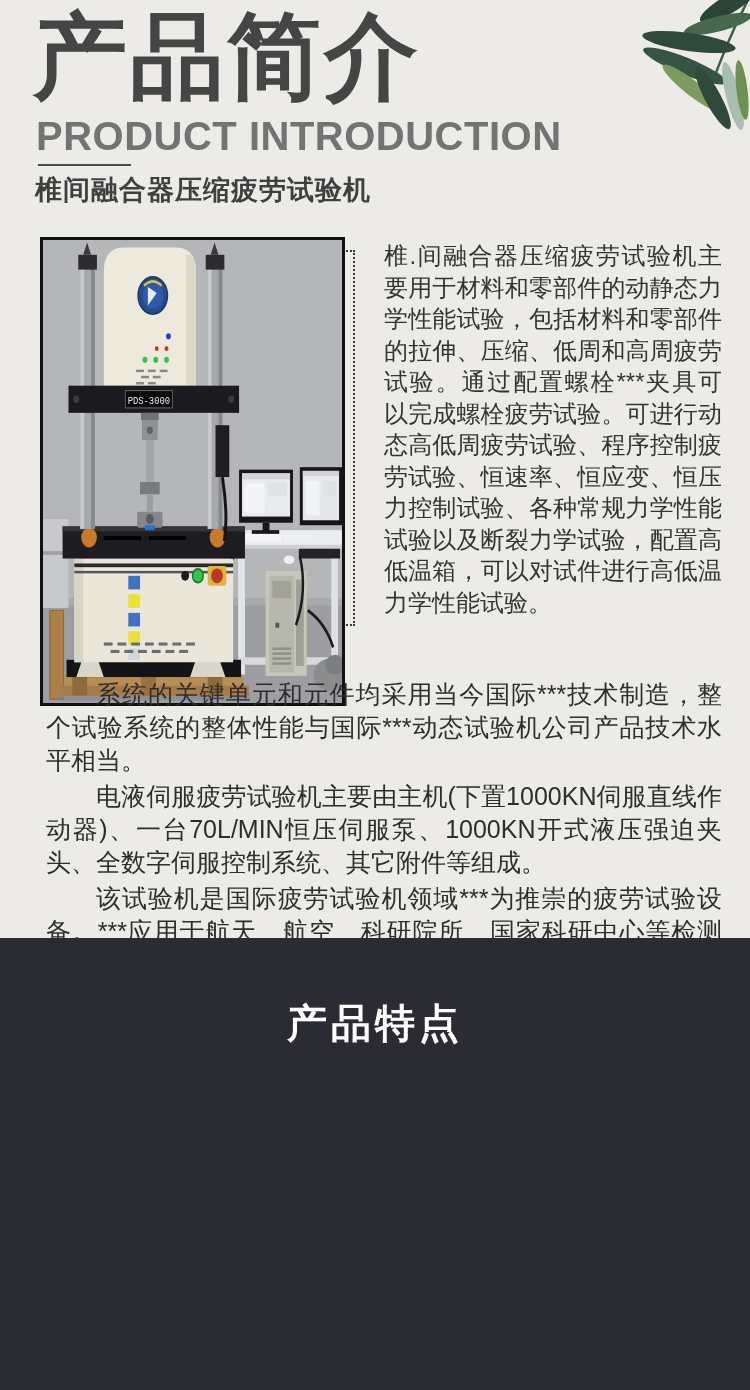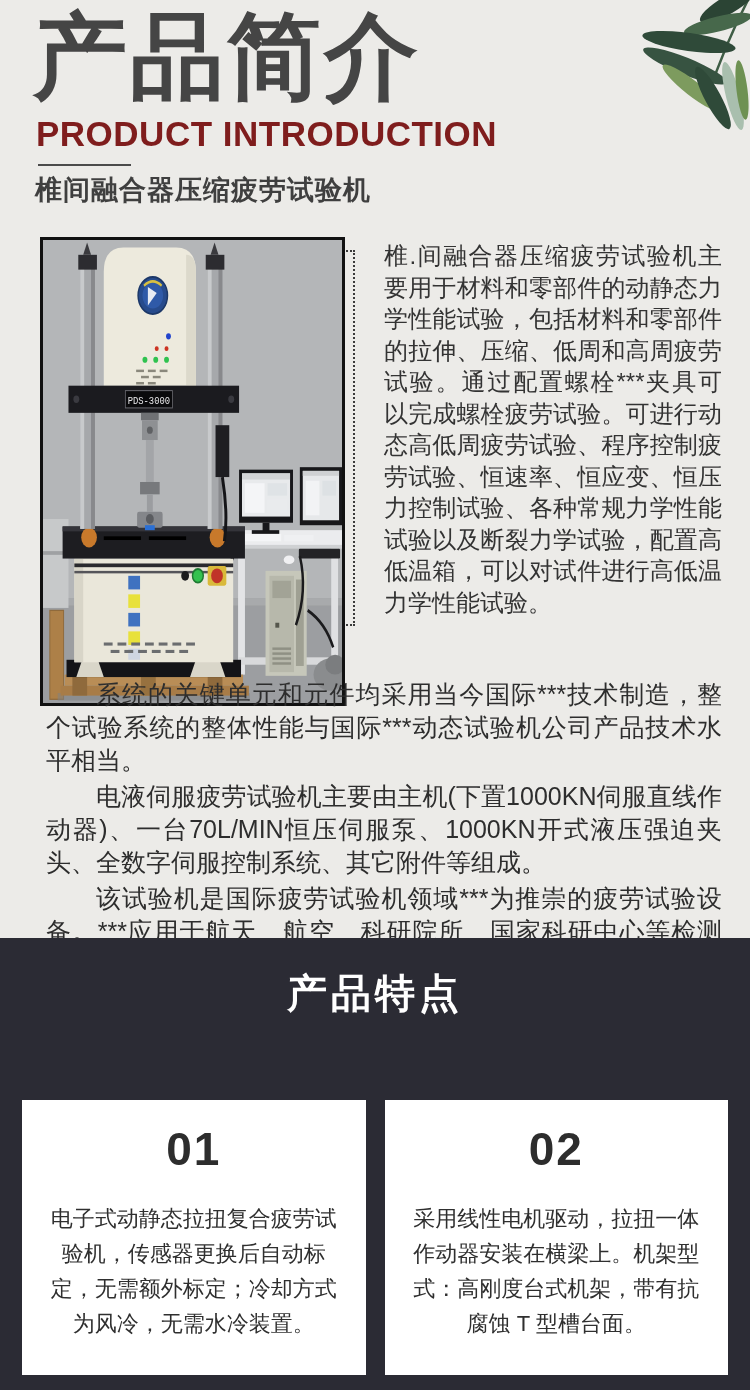--- a/index.html
+++ b/index.html
@@ -11,21 +11,21 @@
   .page{position:relative;width:750px;height:1390px;overflow:hidden;background:#ecebe8;}
 
   
   .leaf-decoration{position:absolute;top:0;right:0;width:122px;height:142px;}
   .title-cn{
     position:absolute;left:33px;top:0;height:114px;line-height:114px;
     font-size:94px;font-weight:900;color:#454545;letter-spacing:3px;white-space:nowrap;
   }
   .title-en{
     position:absolute;left:36px;top:114px;
-    font-size:35px;font-weight:600;color:#7f1d1d;letter-spacing:0.5px;white-space:nowrap;
+    font-size:40px;font-weight:600;color:#737373;letter-spacing:0.5px;white-space:nowrap;
   }
   .title-divider{position:absolute;left:38px;top:164px;width:93px;height:2px;background:#4b4b4b;}
   .subtitle{
     position:absolute;left:35px;top:172px;
     font-size:27px;font-weight:bold;color:#3f3f3f;letter-spacing:1px;white-space:nowrap;
   }
 
   
   .dashed-frame{
     position:absolute;left:55px;top:250px;width:300px;height:376px;
@@ -48,21 +48,21 @@
     font-size:25px;line-height:33px;color:#2d2d2d;
   }
   .overview p{margin:0 0 3px 16px;text-indent:2em;text-align:justify;text-justify:inter-ideograph;}
 
   
   .features{
     position:absolute;left:0;top:938px;width:750px;height:452px;
     background:#2b2b34;
   }
   .features-title{
-    margin:0;padding-top:28px;text-align:center;
+    margin:0;padding-top:58px;text-align:center;
     font-size:40px;font-weight:bold;color:#ffffff;letter-spacing:4px;
   }
   .cards{
     position:absolute;left:22px;top:162px;width:706px;height:275px;
     display:flex;gap:19px;
   }
   .card{
     flex:1;background:#ffffff;height:275px;box-sizing:border-box;
   }
   .card-number{
@@ -262,25 +262,15 @@
   <p class="intro-text">椎.间融合器压缩疲劳试验机主要用于材料和零部件的动静态力学性能试验，包括材料和零部件的拉伸、压缩、低周和高周疲劳试验。通过配置螺栓***夹具可以完成螺栓疲劳试验。可进行动态高低周疲劳试验、程序控制疲劳试验、恒速率、恒应变、恒压力控制试验、各种常规力学性能试验以及断裂力学试验，配置高低温箱，可以对试件进行高低温力学性能试验。</p>
 
   <div class="overview">
     <p>系统的关键单元和元件均采用当今国际***技术制造，整个试验系统的整体性能与国际***动态试验机公司产品技术水平相当。</p>
     <p>电液伺服疲劳试验机主要由主机(下置1000KN伺服直线作动器)、一台70L/MIN恒压伺服泵、1000KN开式液压强迫夹头、全数字伺服控制系统、其它附件等组成。</p>
     <p>该试验机是国际疲劳试验机领域***为推崇的疲劳试验设备。***应用于航天、航空、科研院所、国家科研中心等检测领域。</p>
   </div>
 
   <div class="features">
     <h2 class="features-title">产品特点</h2>
-    <div class="cards">
-      <div class="card">
-        <div class="card-number">01</div>
-        <p class="card-text">电子式动静态拉扭复合疲劳试验机，传感器更换后自动标定，无需额外标定；冷却方式为风冷，无需水冷装置。</p>
-      </div>
-      <div class="card">
-        <div class="card-number">02</div>
-        <p class="card-text">采用线性电机驱动，拉扭一体作动器安装在横梁上。机架型式：高刚度台式机架，带有抗腐蚀 T 型槽台面。</p>
-      </div>
-    </div>
   </div>
 
 </div>
 
 </body></html>

